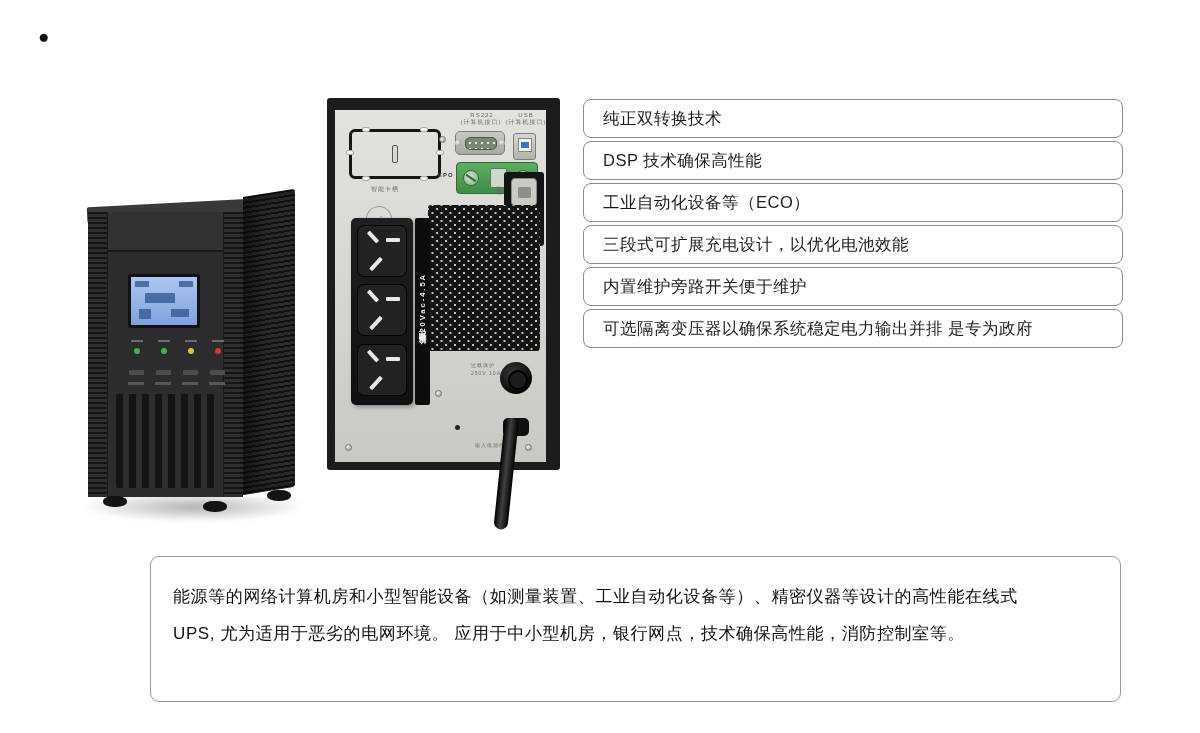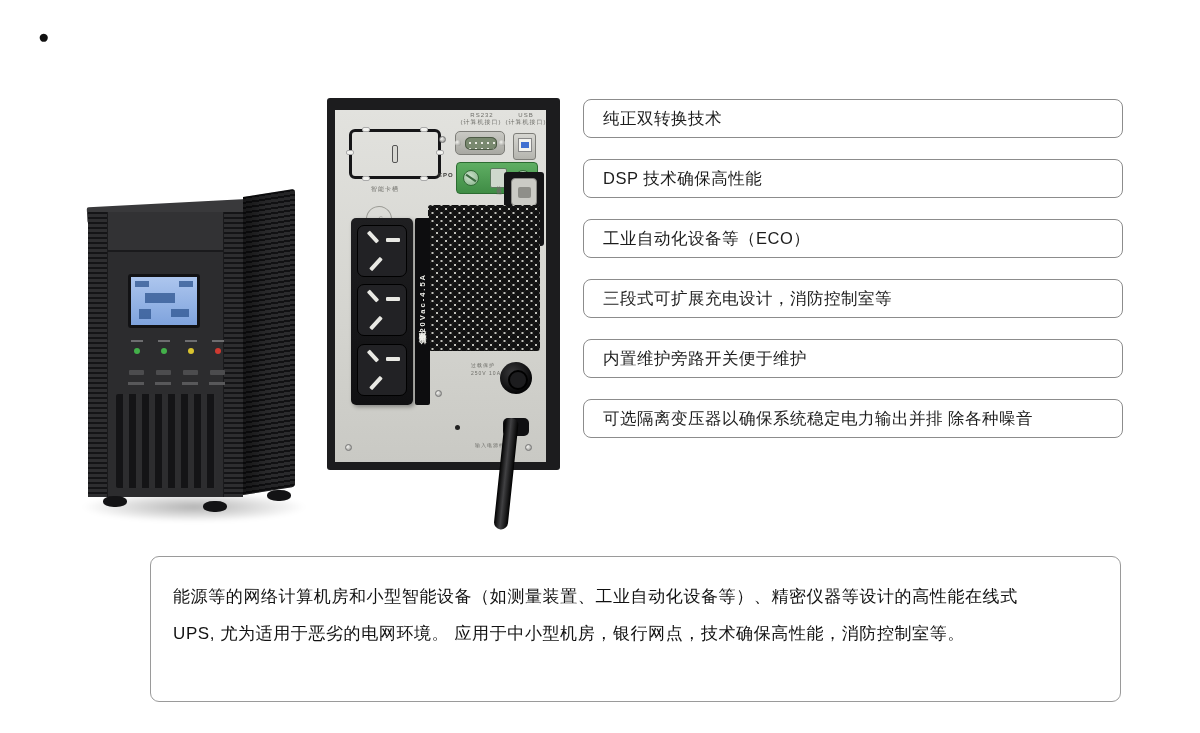--- a/index.html
+++ b/index.html
@@ -6,21 +6,21 @@
   html,body { background:#ffffff; }
   body { font-family:"Liberation Sans","DejaVu Sans",sans-serif; }
   #screen { position:relative; width:1200px; height:733px; background:#fff; overflow:hidden; }
 
   
   .title { position:absolute; left:38px; top:26px; display:flex; align-items:center;
            font-size:27px; font-weight:700; color:#111; letter-spacing:1px; }
   .title .bullet { font-size:19px; margin-right:12px; line-height:1; transform:translateY(1px); }
 
   
-  .features { position:absolute; left:583px; top:99px; width:540px; display:flex; flex-direction:column; gap:21px; }
+  .features { position:absolute; left:583px; top:99px; width:540px; display:flex; flex-direction:column; gap:3px; }
   .feature-box { height:39px; border:1px solid #8c8c8c; border-radius:8px; background:#fff;
                  display:flex; align-items:center; padding-left:19px;
                  font-size:16.5px; color:#1c1c1c; letter-spacing:0.5px; white-space:nowrap; }
 
   
   .desc-box { position:absolute; left:150px; top:556px; width:971px; height:146px;
               border:1px solid #9a9a9a; border-radius:9px; background:#fff;
               padding:21px 20px 0 22px; }
   .desc-box p { font-size:17px; color:#111; line-height:37px; letter-spacing:0.6px; white-space:nowrap; }
 
@@ -276,27 +276,27 @@
     <div class="feature-box">
       <span>纯正双转换技术</span>
       </div>
     <div class="feature-box">
       <span>DSP 技术确保高性能</span>
       </div>
     <div class="feature-box">
       <span>工业自动化设备等（ECO）</span>
       </div>
     <div class="feature-box">
-      <span>三段式可扩展充电设计，消防控制室等</span>
+      <span>三段式可扩展充电设计，以优化电池效能</span>
       </div>
     <div class="feature-box">
       <span>内置维护旁路开关便于维护</span>
       </div>
     <div class="feature-box">
-      <span>可选隔离变压器以确保系统稳定电力输出并排 除各种噪音</span>
+      <span>可选隔离变压器以确保系统稳定电力输出并排 是专为政府</span>
       </div>
   </div>
 
   <div class="desc-box">
     <p>能源等的网络计算机房和小型智能设备（如测量装置、工业自动化设备等）、精密仪器等设计的高性能在线式</p>
     <p>UPS, 尤为适用于恶劣的电网环境。 应用于中小型机房，银行网点，技术确保高性能，消防控制室等。</p>
   </div>
 
 </div>
 

